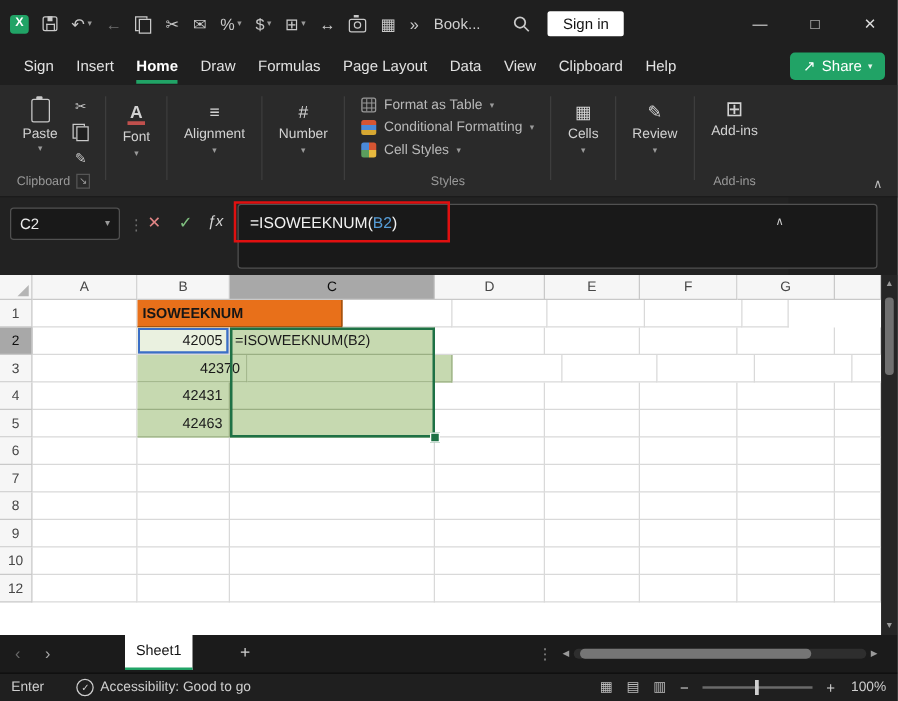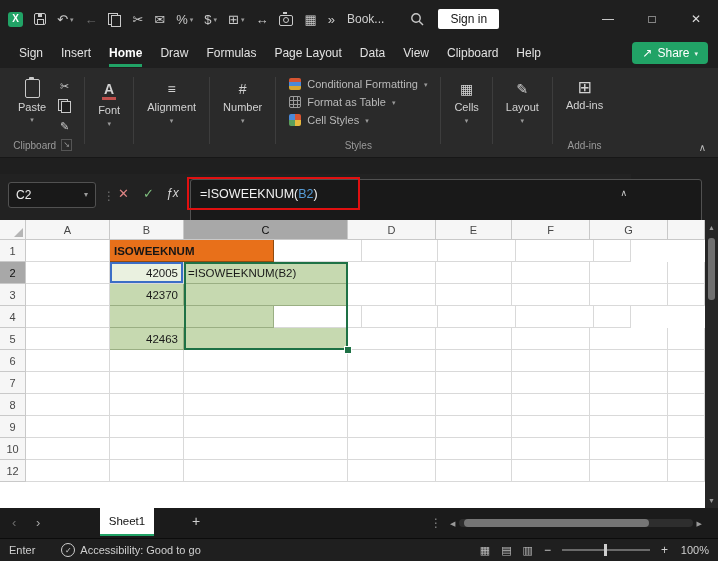--- a/index.html
+++ b/index.html
@@ -64,21 +64,21 @@
   .ico-condfmt{background:linear-gradient(180deg,#d65532 0 34%,#4a89d8 34% 67%,#d6a732 67% 100%);}
   .ico-fmttable{border:1px solid #9a9a9a;box-sizing:border-box;
     background-image:linear-gradient(#9a9a9a 1px,transparent 1px),linear-gradient(90deg,#9a9a9a 1px,transparent 1px);
     background-size:4px 4px;background-position:-1px -1px;}
   .ico-cellstyles{background:conic-gradient(#d65532 0 25%,#e8b93e 25% 50%,#5a9e5d 50% 75%,#4a89d8 75% 100%);}
   .addins{padding-top:8px;}
   .addins .gico{font-size:17px;}
   .ribbon-collapse{position:absolute;right:12px;bottom:4px;color:#bdbdbd;font-size:10px;}
 
   
-  .formula-row{position:absolute;left:0;top:174px;width:631px;height:62px;background:#222222;}
+  .formula-row{position:absolute;left:0;top:158px;width:631px;height:62px;background:#222222;}
   .name-box{position:absolute;left:8px;top:8px;width:88px;height:26px;background:#191919;border:1px solid #515151;
     border-radius:3px;display:flex;align-items:center;padding:0 7px;box-sizing:border-box;color:#ececec;font-size:12px;}
   .name-box .caret{margin-left:auto;font-size:8px;}
   .fb-dots{position:absolute;left:103px;top:15px;color:#6f6f6f;font-size:12px;}
   .fb-btn{position:absolute;top:13px;font-size:13px;line-height:1;}
   .cancel{left:118px;color:#e08585;}
   .enter{left:143px;color:#7fbf7f;}
   .fx{left:166px;color:#d6d6d6;font-style:italic;font-size:12px;}
   .formula-input{position:absolute;left:190px;top:5px;width:512px;height:52px;background:#191919;border:1px solid #515151;
     border-radius:3px;box-sizing:border-box;padding:7px 9px;font-size:12.5px;color:#f2f2f2;white-space:nowrap;}
@@ -267,27 +267,27 @@
       <div class="rgroup col-btn">
         <span class="gico">#</span>
         <span class="glabel">Number</span>
         <span class="caret">▾</span>
       </div>
       <div class="vsep"></div>
 
       <div class="rgroup styles">
         <div id="styles-items">
             <div class="styles-item">
-              <span class="sico ico-condfmt"></span>
-              <span>Conditional Formatting</span>
+              <span class="sico ico-fmttable"></span>
+              <span>Format as Table</span>
               <span class="caret">▾</span>
             </div>
             <div class="styles-item">
-              <span class="sico ico-fmttable"></span>
-              <span>Format as Table</span>
+              <span class="sico ico-condfmt"></span>
+              <span>Conditional Formatting</span>
               <span class="caret">▾</span>
             </div>
             <div class="styles-item">
               <span class="sico ico-cellstyles"></span>
               <span>Cell Styles</span>
               <span class="caret">▾</span>
             </div>
           </div>
         <div class="gfooter">
             <span>Styles</span>
@@ -297,21 +297,21 @@
 
       <div class="rgroup col-btn">
         <span class="gico">▦</span>
         <span class="glabel">Cells</span>
         <span class="caret">▾</span>
       </div>
       <div class="vsep"></div>
 
       <div class="rgroup col-btn">
         <span class="gico">✎</span>
-        <span class="glabel">Layout</span>
+        <span class="glabel">Review</span>
         <span class="caret">▾</span>
       </div>
       <div class="vsep"></div>
 
       <div class="rgroup col-btn addins">
         <span class="gico addins-ico">⊞</span>
         <span class="glabel">Add-ins</span>
         <div class="gfooter">
             <span>Add-ins</span>
           </div>
@@ -365,31 +365,32 @@
         <div class="gcell body c-green" style="width: 164px;">=ISOWEEKNUM(B2)</div>
         <div class="gcell body" style="width: 88px;"></div>
         <div class="gcell body" style="width: 76px;"></div>
         <div class="gcell body" style="width: 78px;"></div>
         <div class="gcell body" style="width: 78px;"></div>
         <div class="gcell body" style="width: 37px;"></div>
       </div>
       <div class="grow">
         <div class="gcell rowhdr">3</div>
         <div class="gcell body" style="width: 84px;"></div>
-        <div class="gcell body c-green al-r" style="width: 74px;">42370</div>
+        <div class="gcell body c-green al-r" style="width: 88px;">42370</div>
         <div class="gcell body c-green" style="width: 164px;"></div>
         <div class="gcell body" style="width: 88px;"></div>
         <div class="gcell body" style="width: 76px;"></div>
         <div class="gcell body" style="width: 78px;"></div>
         <div class="gcell body" style="width: 78px;"></div>
         <div class="gcell body" style="width: 37px;"></div>
       </div>
       <div class="grow">
         <div class="gcell rowhdr">4</div>
         <div class="gcell body" style="width: 84px;"></div>
+        <div class="gcell body c-green al-r" style="width: 74px;">42431</div>
         <div class="gcell body c-green" style="width: 164px;"></div>
         <div class="gcell body" style="width: 88px;"></div>
         <div class="gcell body" style="width: 76px;"></div>
         <div class="gcell body" style="width: 78px;"></div>
         <div class="gcell body" style="width: 78px;"></div>
         <div class="gcell body" style="width: 37px;"></div>
       </div>
       <div class="grow">
         <div class="gcell rowhdr">5</div>
         <div class="gcell body" style="width: 84px;"></div>

